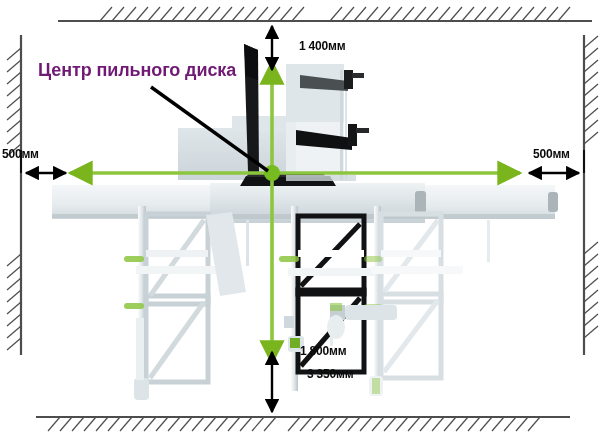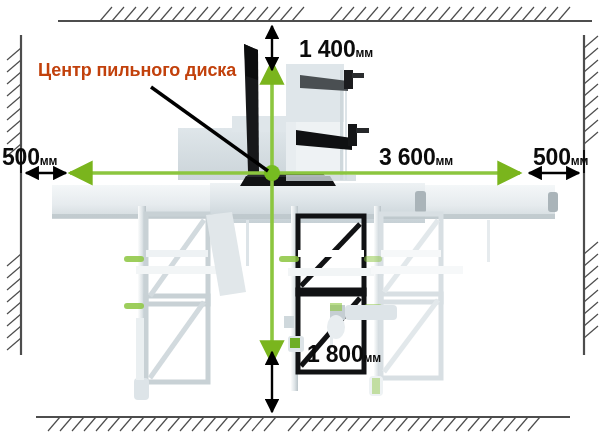--- a/index.html
+++ b/index.html
@@ -26,40 +26,40 @@
   }
   .dim-label {
     position: absolute;
     font-family: "Liberation Sans", sans-serif;
     font-weight: bold;
     color: #0b0b0b;
     white-space: nowrap;
     letter-spacing: -0.2px;
   }
   .dim-label .num {
-    font-size: 23px;
+    font-size: 12px;
   }
   .dim-label .unit {
     font-size: 12px;
   }
   .callout-label {
     position: absolute;
     font-family: "Liberation Sans", sans-serif;
     font-size: 18px;
     font-weight: bold;
-    color: #c2410c;
+    color: #701a75;
     white-space: nowrap;
     letter-spacing: -0.1px;
   }
   .lbl-500-left  { left: 2px;   top: 144px; }
   .lbl-3200      { left: 80px;  top: 144px; }
   .lbl-3600      { left: 379px; top: 144px; }
   .lbl-500-right { left: 533px; top: 144px; }
   .lbl-1400      { left: 299px; top: 36px;  }
-  .lbl-1800      { left: 307px; top: 341px; }
+  .lbl-1800      { left: 300px; top: 341px; }
   .lbl-3350      { left: 307px; top: 364px; }
   .lbl-center    { left: 38px;  top: 60px;  }
 </style>
 </head>
 <body>
 
 <div id="stage">
 
   <svg class="layer" viewBox="0 0 606 435" preserveAspectRatio="none">
     <defs>
@@ -365,30 +365,30 @@
     <line x1="151" y1="87" x2="268" y2="171" stroke="#000000" stroke-width="3.4"></line>
   </svg>
 
   <div class="callout-label lbl-center">Центр пильного диска</div>
 
   <div class="dim-label lbl-500-left">
     <span class="num">500</span><span class="unit">мм</span>
   </div>
 
 
-  <div class="dim-label lbl-3600">
-    <span class="num">3 600</span><span class="unit">мм</span>
-  </div>
 
   <div class="dim-label lbl-500-right">
     <span class="num">500</span><span class="unit">мм</span>
   </div>
 
   <div class="dim-label lbl-1400">
     <span class="num">1 400</span><span class="unit">мм</span>
   </div>
 
   <div class="dim-label lbl-1800">
     <span class="num">1 800</span><span class="unit">мм</span>
   </div>
 
+  <div class="dim-label lbl-3350">
+    <span class="num">3 350</span><span class="unit">мм</span>
+  </div>
 
 </div>
 
 </body></html>

